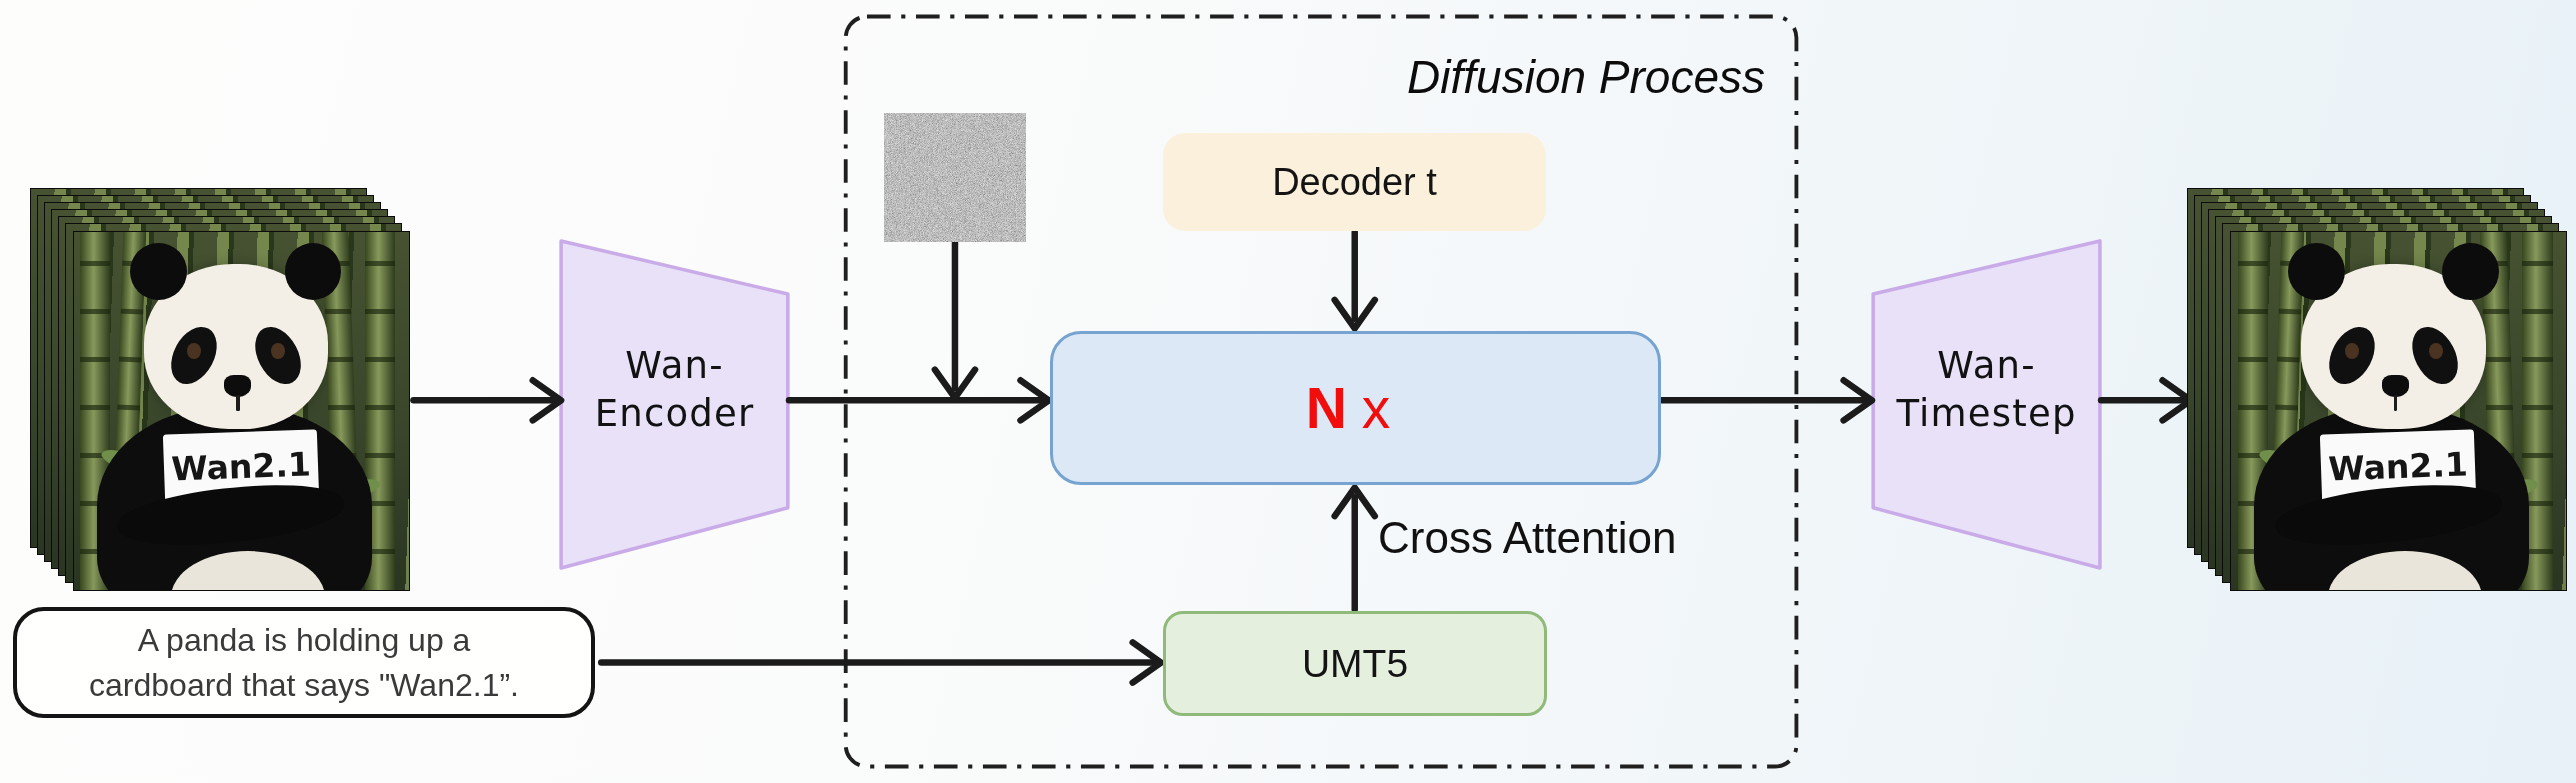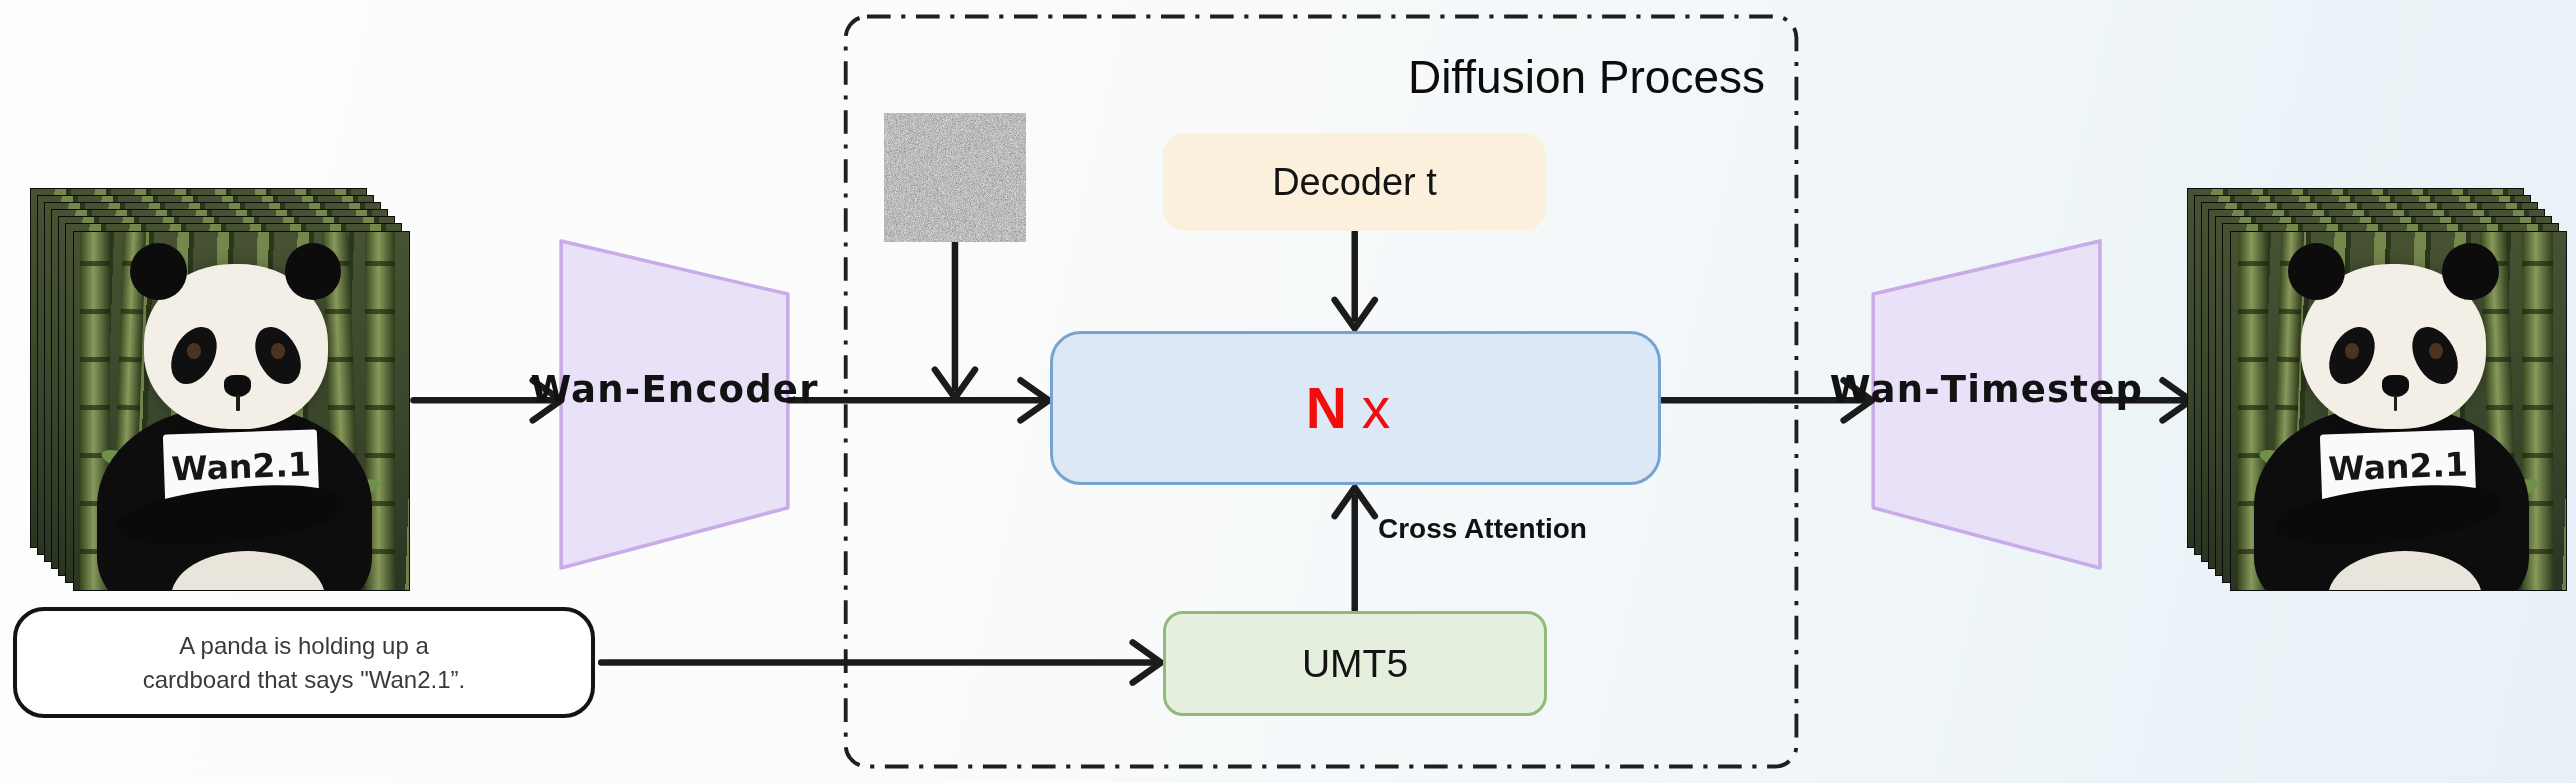--- a/index.html
+++ b/index.html
@@ -10,24 +10,24 @@
   }
   .overlay{position:absolute;left:0;top:0;z-index:1;}
   .node{position:absolute;z-index:2;box-sizing:border-box;display:flex;align-items:center;justify-content:center;text-align:center;}
 
   
   .timestep-box{left:1163px;top:133px;width:383px;height:98px;background:#faf0dc;border-radius:22.4px;font-size:38px;color:#141414;}
   .dit-box{left:1050px;top:331px;width:611px;height:154px;background:#dde8f6;border:3.5px solid #76a3cf;border-radius:31px;font-size:57px;letter-spacing:-0.6px;color:#121212;}
   .dit-box .n{color:#f20d0d;font-weight:800;}
   .dit-box .times{color:#f20d0d;font-weight:400;margin:0 15.4px;}
   .umt5-box{left:1163px;top:611px;width:384px;height:105px;background:#e5efdd;border:3px solid #8fba7a;border-radius:20px;font-size:39px;color:#141414;}
-  .prompt-box{left:13px;top:607px;width:582px;height:111px;background:#fffffe;border:4.7px solid #141414;border-radius:31px;flex-direction:column;font-size:24px;line-height:1.38;color:#3a3a3a;}
-  .cross-attn{left:1378px;top:513px;width:354px;justify-content:flex-start;font-size:28px;color:#111;font-weight:bold;}
-  .diffusion-title{left:1293px;top:50px;width:472px;justify-content:flex-end;font-size:46px;color:#0c0c0c;}
-  .vae-label{width:227px;height:239px;flex-direction:row;font-family:"DejaVu Sans","Liberation Sans",sans-serif;font-size:37px;letter-spacing:1.2px;color:#121212;line-height:1.28;z-index:3;font-weight:bold;}
+  .prompt-box{left:13px;top:607px;width:582px;height:111px;background:#fffffe;border:4.7px solid #141414;border-radius:31px;flex-direction:column;font-size:32px;line-height:1.38;color:#3a3a3a;}
+  .cross-attn{left:1378px;top:513px;width:354px;justify-content:flex-start;font-size:44px;color:#111;}
+  .diffusion-title{left:1293px;top:50px;width:472px;justify-content:flex-end;font-size:46px;font-style:italic;color:#0c0c0c;}
+  .vae-label{width:227px;height:239px;flex-direction:column;font-family:"DejaVu Sans","Liberation Sans",sans-serif;font-size:37px;letter-spacing:1.2px;color:#121212;line-height:1.28;z-index:3;}
   .enc-label{left:561px;top:270px;}
   .dec-label{left:1873px;top:270px;}
 
   
   .noise{left:884px;top:113px;width:142px;height:129px;}
 
   
   .stack{position:absolute;width:385px;height:409px;z-index:2;}
   .stack-left{left:29.5px;top:188px;}
   .stack-right{left:2187px;top:188px;}

